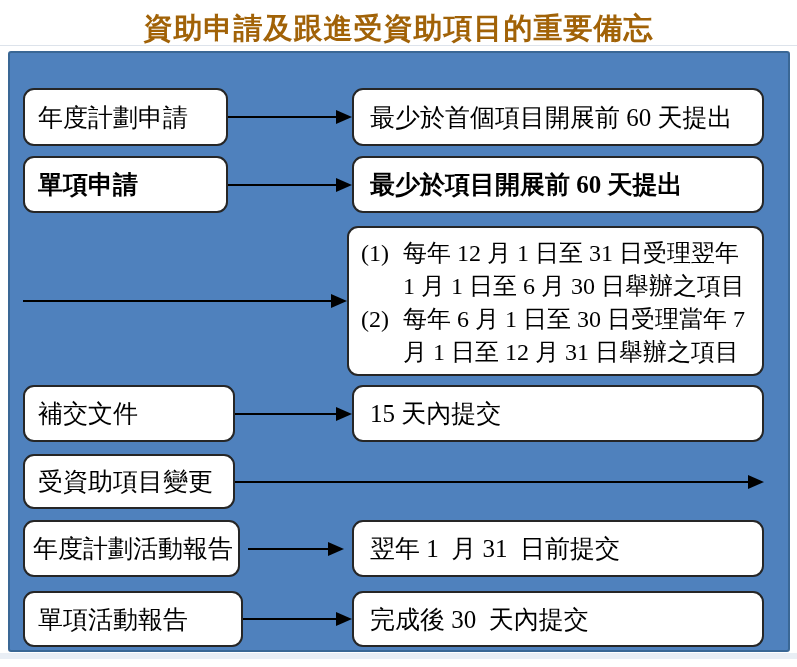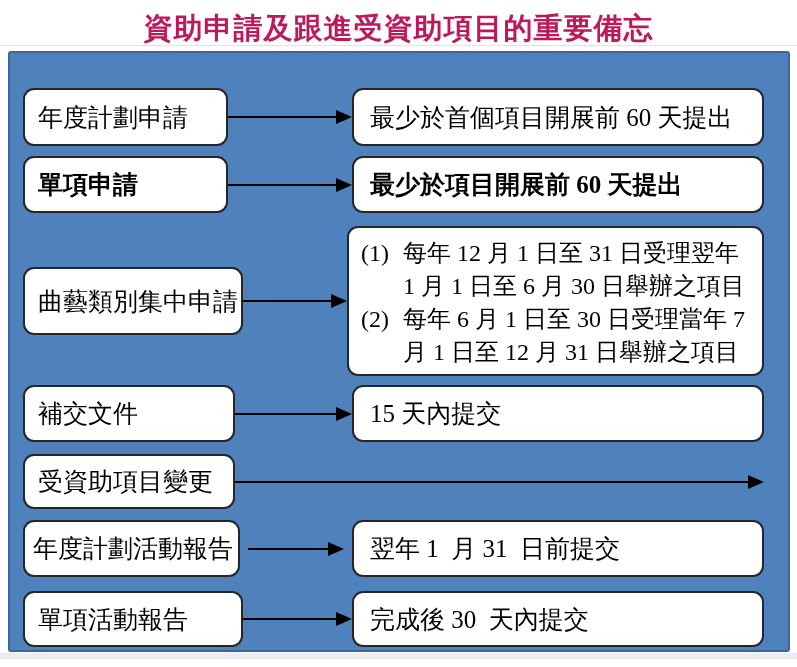--- a/index.html
+++ b/index.html
@@ -1,19 +1,19 @@
 <!DOCTYPE html>
 <html><head>
 <meta charset="utf-8">
 <style>
   * { box-sizing: border-box; }
   body { margin: 0; background: #ffffff; font-family: "Liberation Serif", "DejaVu Serif", serif; }
   .page { position: relative; width: 797px; height: 667px; background: #ffffff; overflow: hidden; }
 
-  .title { text-align: center; font-size: 29px; font-weight: bold; color: #be185d;
+  .title { text-align: center; font-size: 29px; font-weight: bold; color: #a16207;
            padding-top: 9px; height: 43px; letter-spacing: 1px; }
   .hairline { height: 1px; background: #dde3eb; margin: 2px 0 5px 0; }
 
   .panel { margin-left: 8px; width: 782px; height: 601px;
            background: #4F81BD; border: 2px solid #3A6795; border-radius: 3px;
            padding: 0 24px 0 13px; display: flex; flex-direction: column; }
   .bottom-strip { height: 6px; background: #e9eef5; margin-top: 1px; }
 
   .row { display: flex; align-items: center; }
   .r1 { margin-top: 35px; height: 58px; }
@@ -72,23 +72,20 @@
       <div class="arrow">
         <div class="arrow-line"></div>
         <div class="arrow-head"></div>
       </div>
       <div class="box deadline">
         <span>最少於項目開展前 60 天提出</span>
       </div>
     </div>
 
     <div class="row r3">
-      <div class="box term" style="width:220px">
-        <span>曲藝類別集中申請</span>
-      </div>
       <div class="arrow">
         <div class="arrow-line"></div>
         <div class="arrow-head"></div>
       </div>
       <div class="box deadline big">
         <div class="note-item">
           <span class="marker">(1)</span>
           <span class="item-lines">
             <span class="item-line">每年 12 月 1 日至 31 日受理翌年</span><br>
             <span class="item-line">1 月 1 日至 6 月 30 日舉辦之項目</span>

